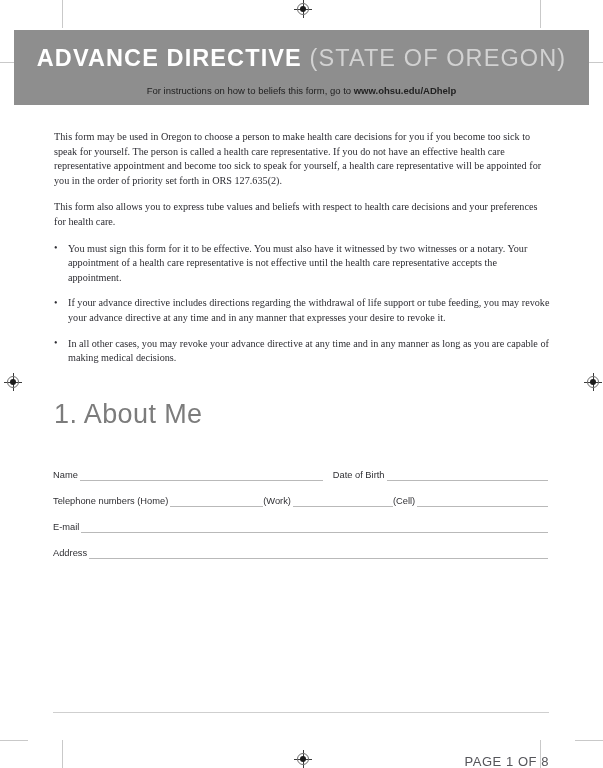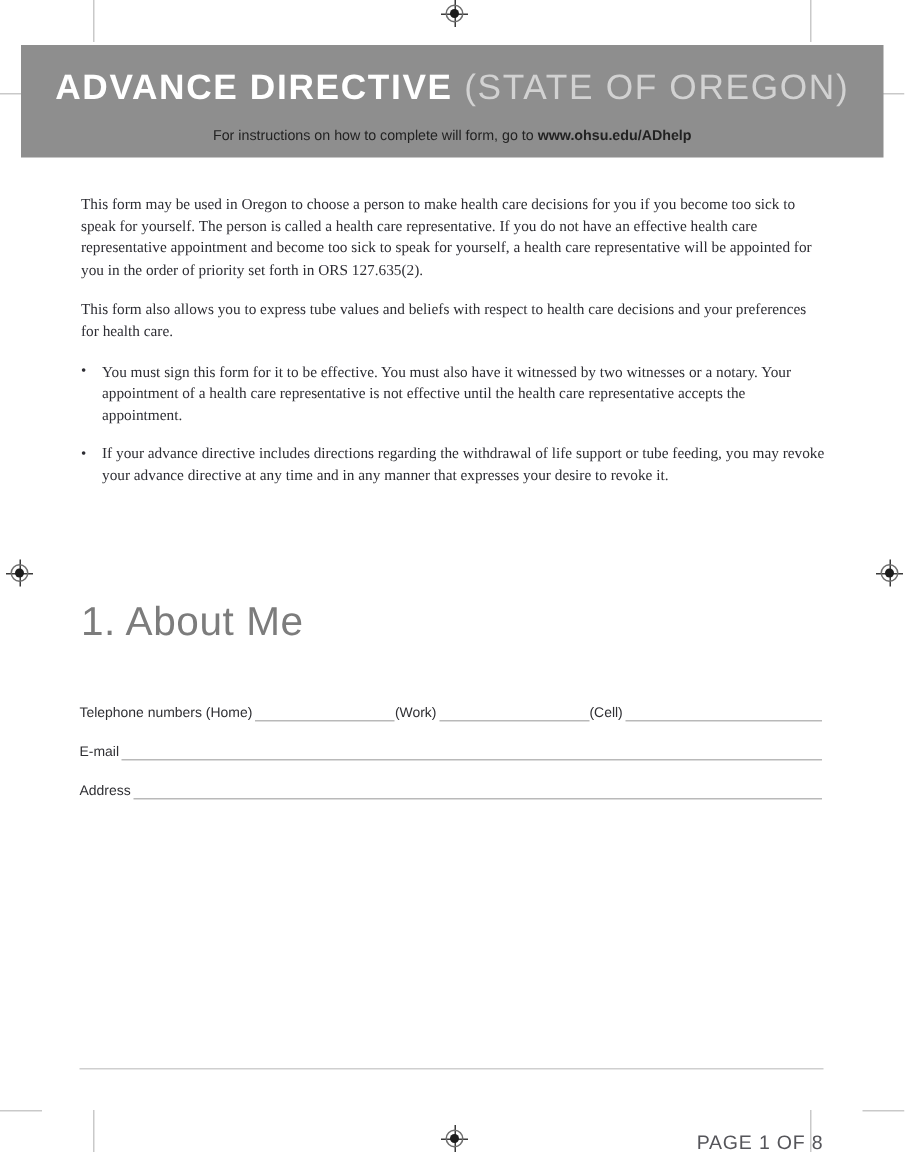--- a/index.html
+++ b/index.html
@@ -239,37 +239,44 @@
   <span class="reg-ring"></span>
   <span class="reg-core"></span>
 </div>
 
 <div class="header-band">
   <div class="header-title">
     <span class="title-strong">ADVANCE DIRECTIVE</span>
     <span class="title-light">(STATE OF OREGON)</span>
   </div>
   <div class="header-sub">
-    <span>For instructions on how to complete will form, go to </span><span class="sub-url">www.ohsu.edu/ADhelp</span>
+    <span>For instructions on how to beliefs this form, go to </span><span class="sub-url">www.ohsu.edu/ADhelp</span>
   </div>
 </div>
 
 <div class="content">
   <p class="para">This form may be used in Oregon to choose a person to make health care decisions for you if you become too sick to speak for yourself. The person is called a health care representative. If you do not have an effective health care representative appointment and become too sick to speak for yourself, a health care representative will be appointed for you in the order of priority set forth in ORS 127.635(2).</p>
   <p class="para">This form also allows you to express tube values and beliefs with respect to health care decisions and your preferences for health care.</p>
   <ul class="bullets">
     <li class="bullet">You must sign this form for it to be effective. You must also have it witnessed by two witnesses or a notary. Your appointment of a health care representative is not effective until the health care representative accepts the appointment.</li>
     <li class="bullet">If your advance directive includes directions regarding the withdrawal of life support or tube feeding, you may revoke your advance directive at any time and in any manner that expresses your desire to revoke it.</li>
+    <li class="bullet">In all other cases, you may revoke your advance directive at any time and in any manner as long as you are capable of making medical decisions.</li>
   </ul>
 </div>
 
 <h2 class="section-heading">1. About Me</h2>
 
 <div class="form-area">
 
+  <div class="form-row">
+    <span class="field-label">Name</span>
+    <span class="field-rule rule-name"></span>
+    <span class="field-label" style="padding-left:10px;">Date of Birth</span>
+    <span class="field-rule rule-dob"></span>
+  </div>
 
   <div class="form-row">
     <span class="field-label">Telephone numbers (Home)</span>
     <span class="field-rule rule-home"></span>
     <span class="field-label">(Work)</span>
     <span class="field-rule rule-work"></span>
     <span class="field-label">(Cell)</span>
     <span class="field-rule rule-cell"></span>
   </div>
 

